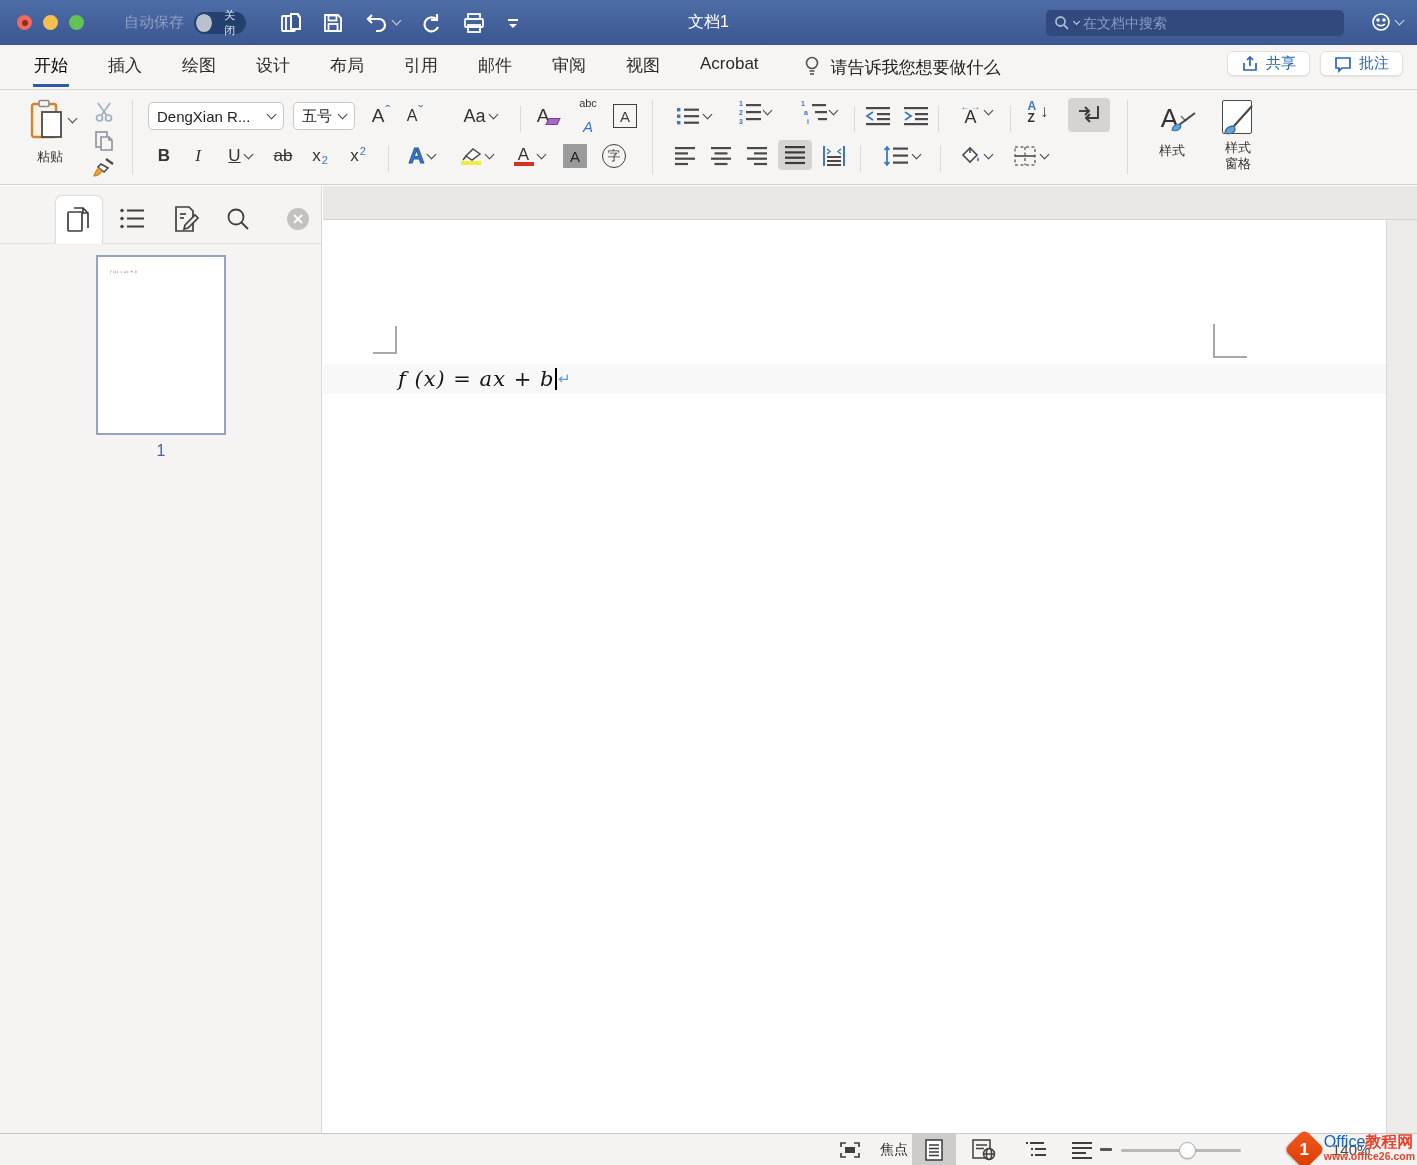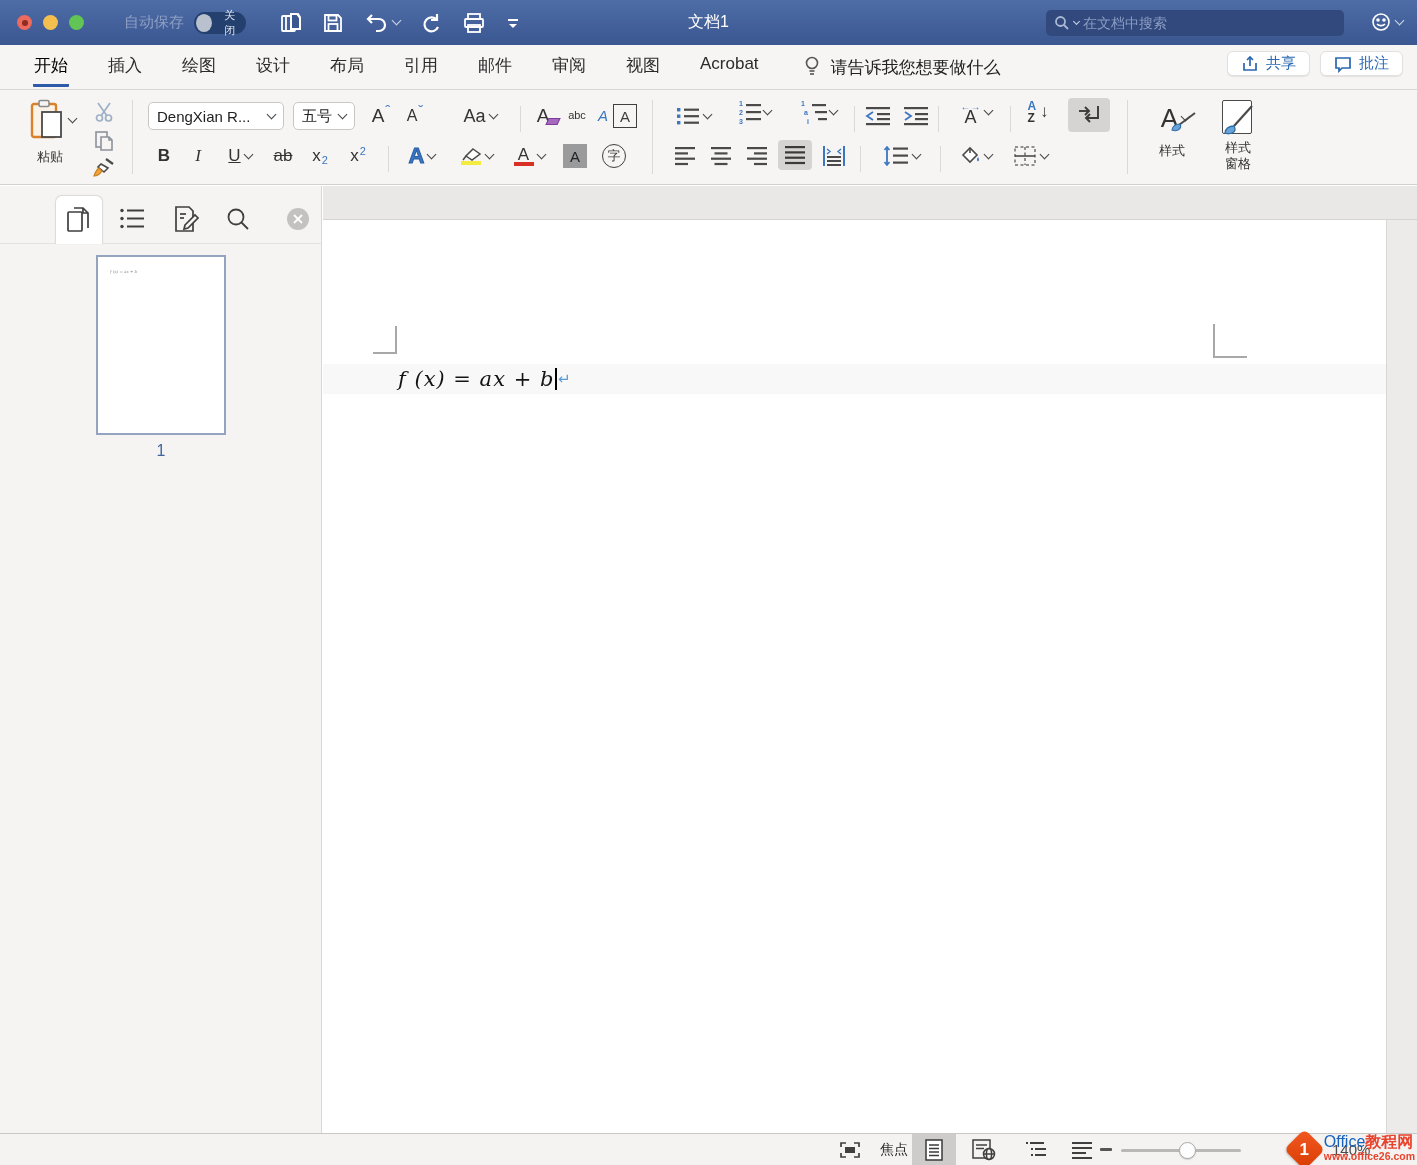--- a/index.html
+++ b/index.html
@@ -308,21 +308,21 @@
     </div>
     <div class="ctrl" style="left:455px; top:12px; width:50px;">
       <span class="g" style="font-size:18px">Aa</span>
         <span class="chev"></span>
     </div>
     <div class="vdiv" style="left:520px; top:16px; bottom:52px;"></div>
     <div class="ctrl" style="left:530px; top:12px; width:36px;">
       <span class="g" style="font-size:19px">A</span>
       <span style="width:12px;height:7px;background:#a569bd;border:1px solid #7d3c98;transform:skewX(-25deg);margin:10px 0 0 -6px;"></span>
     </div>
-    <div class="ctrl" style="left:570px; top:8px; width:36px; height:34px; flex-direction:row; gap:12px; line-height:11px;">
+    <div class="ctrl" style="left:570px; top:8px; width:36px; height:34px; flex-direction:column; gap:12px; line-height:11px;">
       <span style="font-size:11px;color:#333;">abc</span>
       <span style="font-size:15px;color:#3b76c0;font-style:italic;">A</span>
     </div>
     <div class="ctrl" style="left:610px; top:12px; width:30px;">
       <span style="border:1.6px solid #3f3f3f; width:24px; height:24px; display:flex; align-items:center; justify-content:center; font-size:15px;">A</span>
     </div>
 
     <div class="ctrl" style="left:150px; top:52px; width:28px;">
         <span class="g" style="font-weight:bold">B</span>
       </div>

